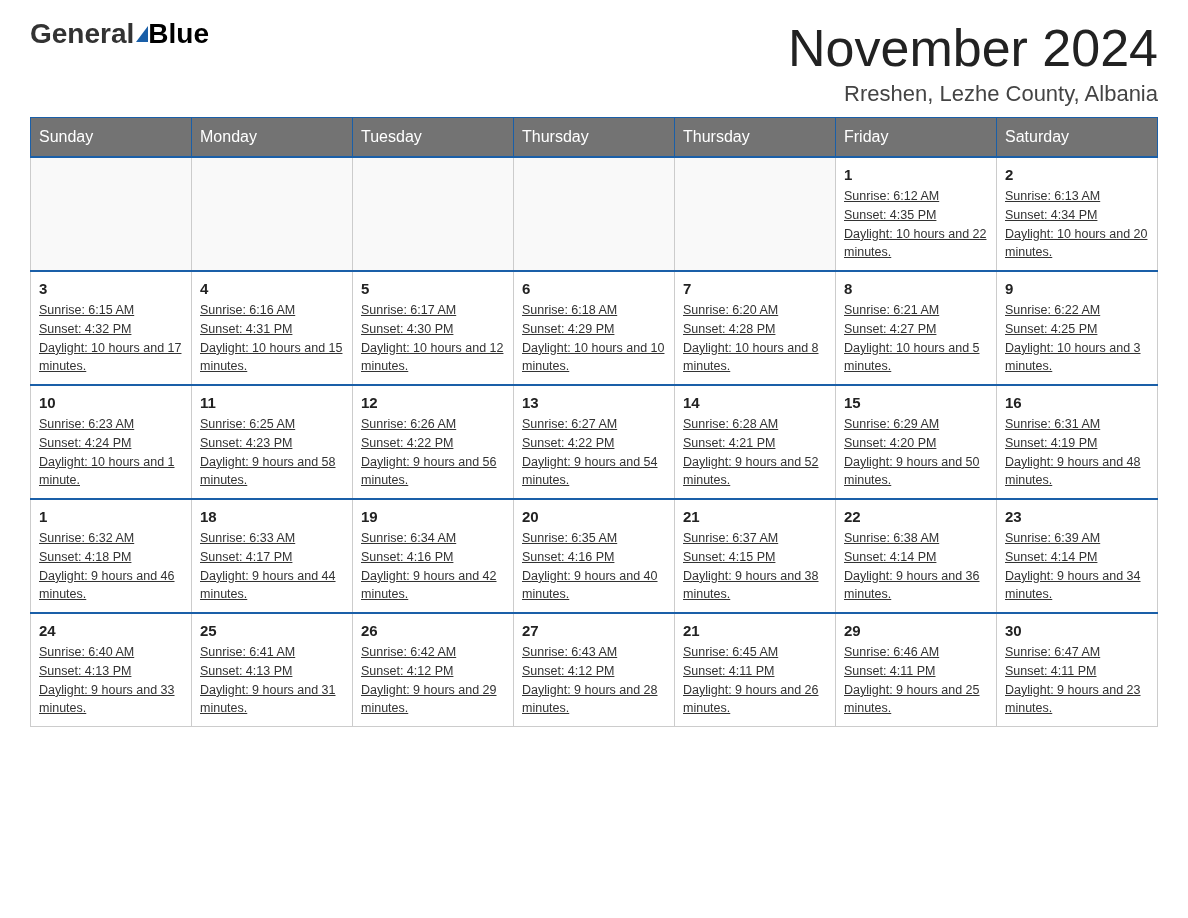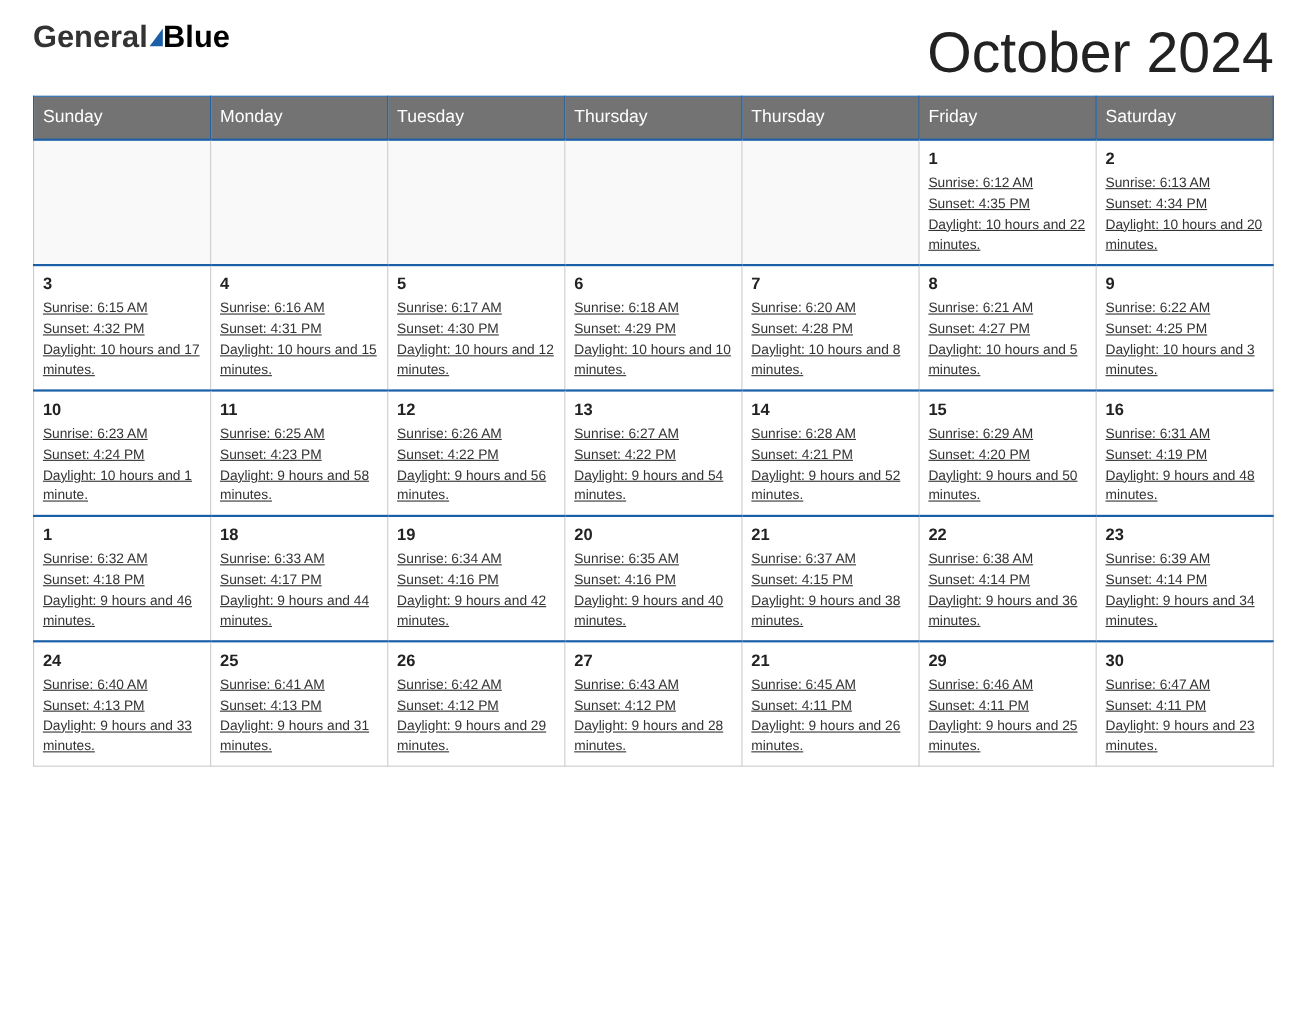--- a/index.html
+++ b/index.html
@@ -116,21 +116,22 @@
   <div class="logo">
     <div class="logo-line">
       <span class="logo-general">General</span>
       <span class="logo-triangle"></span>
     </div>
     <div>
       <span class="logo-blue">Blue</span>
     </div>
   </div>
   <div class="title-block">
-    <div class="month-title">October 2024</div>
+    <div class="month-title">November 2024</div>
+    <div class="location">Rreshen, Lezhe County, Albania</div>
   </div>
 </div>
 
 <table class="calendar">
   <thead>
     <tr>
     <th>Sunday</th>
         <th>Monday</th>
         <th>Tuesday</th>
         <th>Thursday</th>

